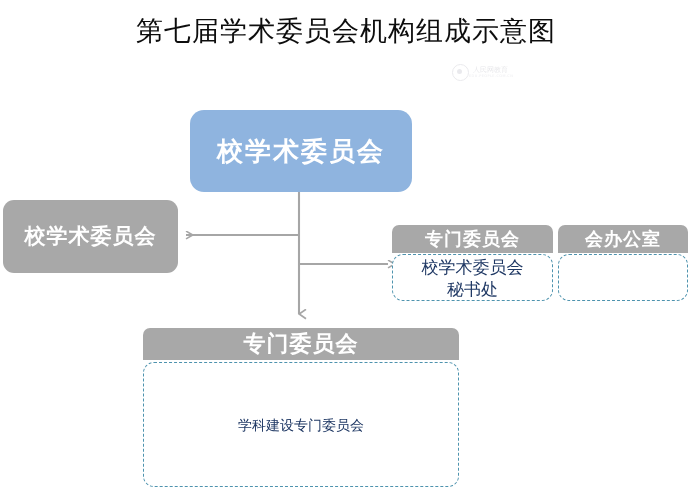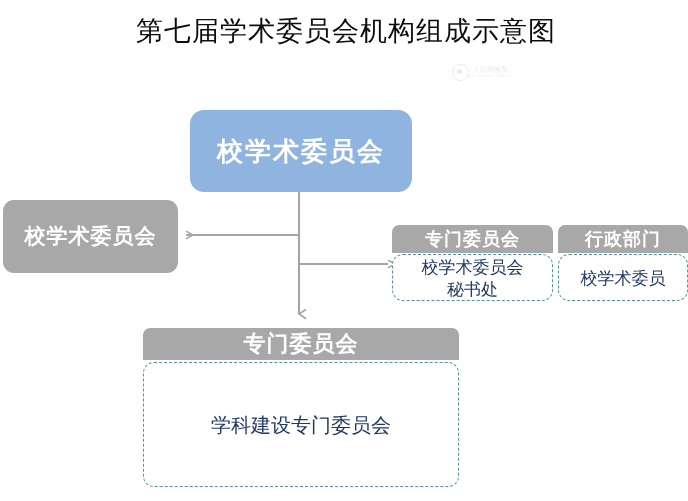--- a/index.html
+++ b/index.html
@@ -197,21 +197,21 @@
     top: 328px;
     width: 316px;
     height: 32px;
     font-size: 22px;
   }
   .box-special {
     left: 143px;
     top: 362px;
     width: 316px;
     height: 125px;
-    font-size: 20px;
+    font-size: 14px;
     line-height: 23px;
     justify-content: center;
     padding-top: 2px;
   }
   .box-special .cmt-line {
     display: block;
     white-space: nowrap;
   }
 
   .line-txt {
@@ -266,24 +266,23 @@
 
   <div class="header-bar hdr-daily">
     <span>专门委员会</span>
   </div>
   <div class="dashed-box box-daily">
     <span class="line-txt">校学术委员会</span>
     <span class="line-txt">秘书处</span>
   </div>
 
   <div class="header-bar hdr-admin">
-    <span>行政部门</span>
+    <span>会办公室</span>
   </div>
   <div class="dashed-box box-admin">
-    <span class="line-txt">校学术委员</span>
   </div>
 
   <div class="header-bar hdr-special">
     <span>专门委员会</span>
   </div>
   <div class="dashed-box box-special">
     <span class="cmt-line">学科建设专门委员会</span>
   </div>
 
 </div>

